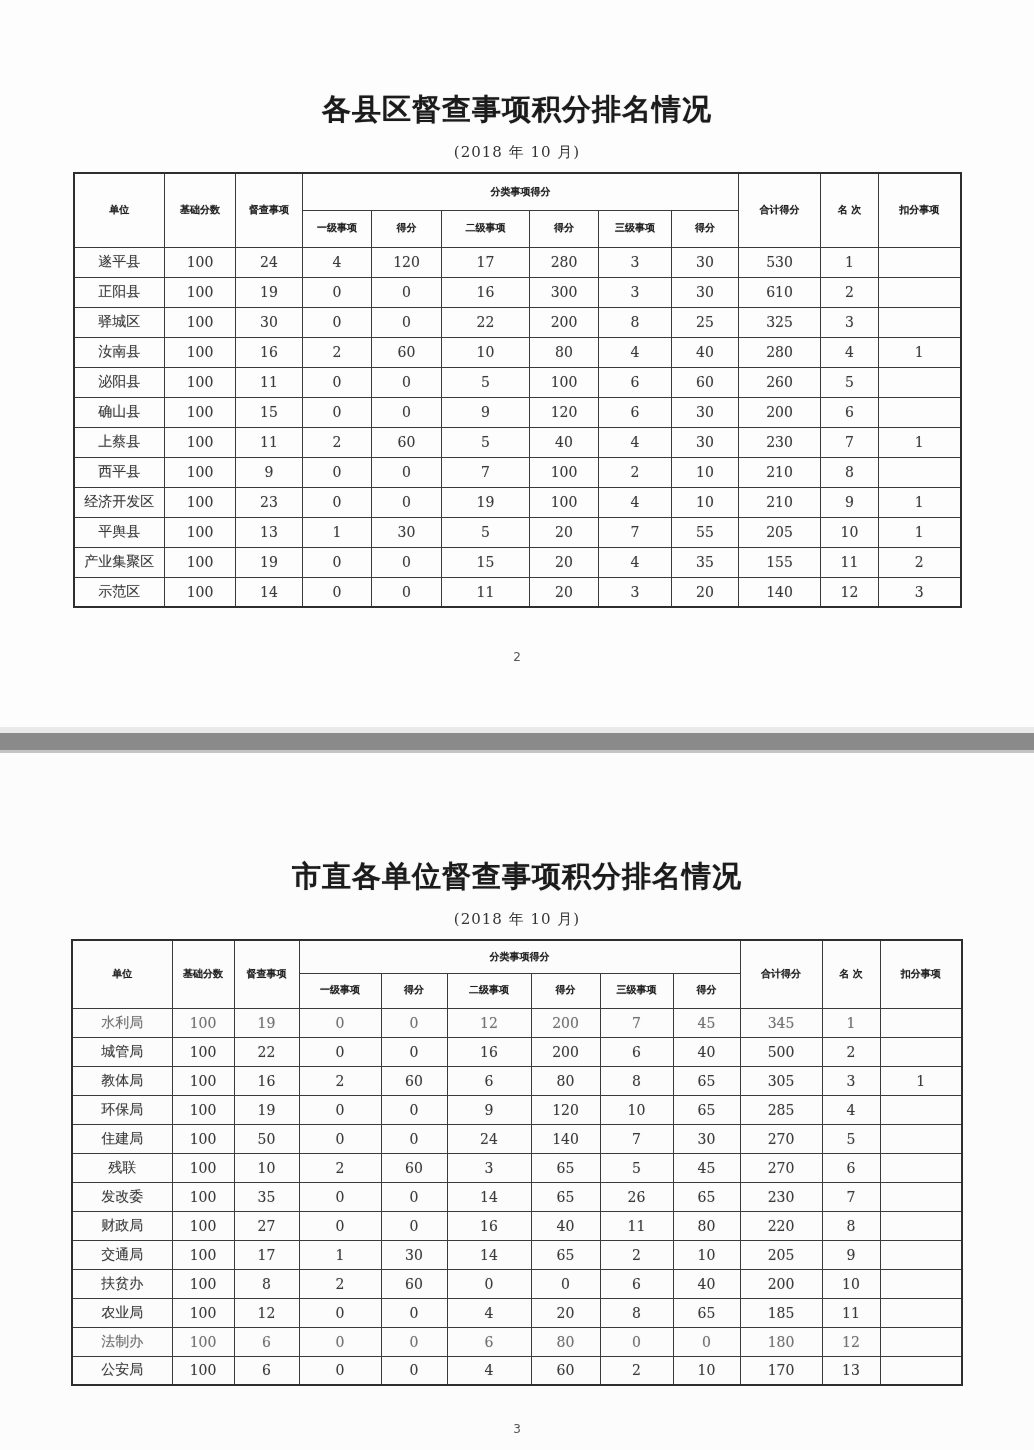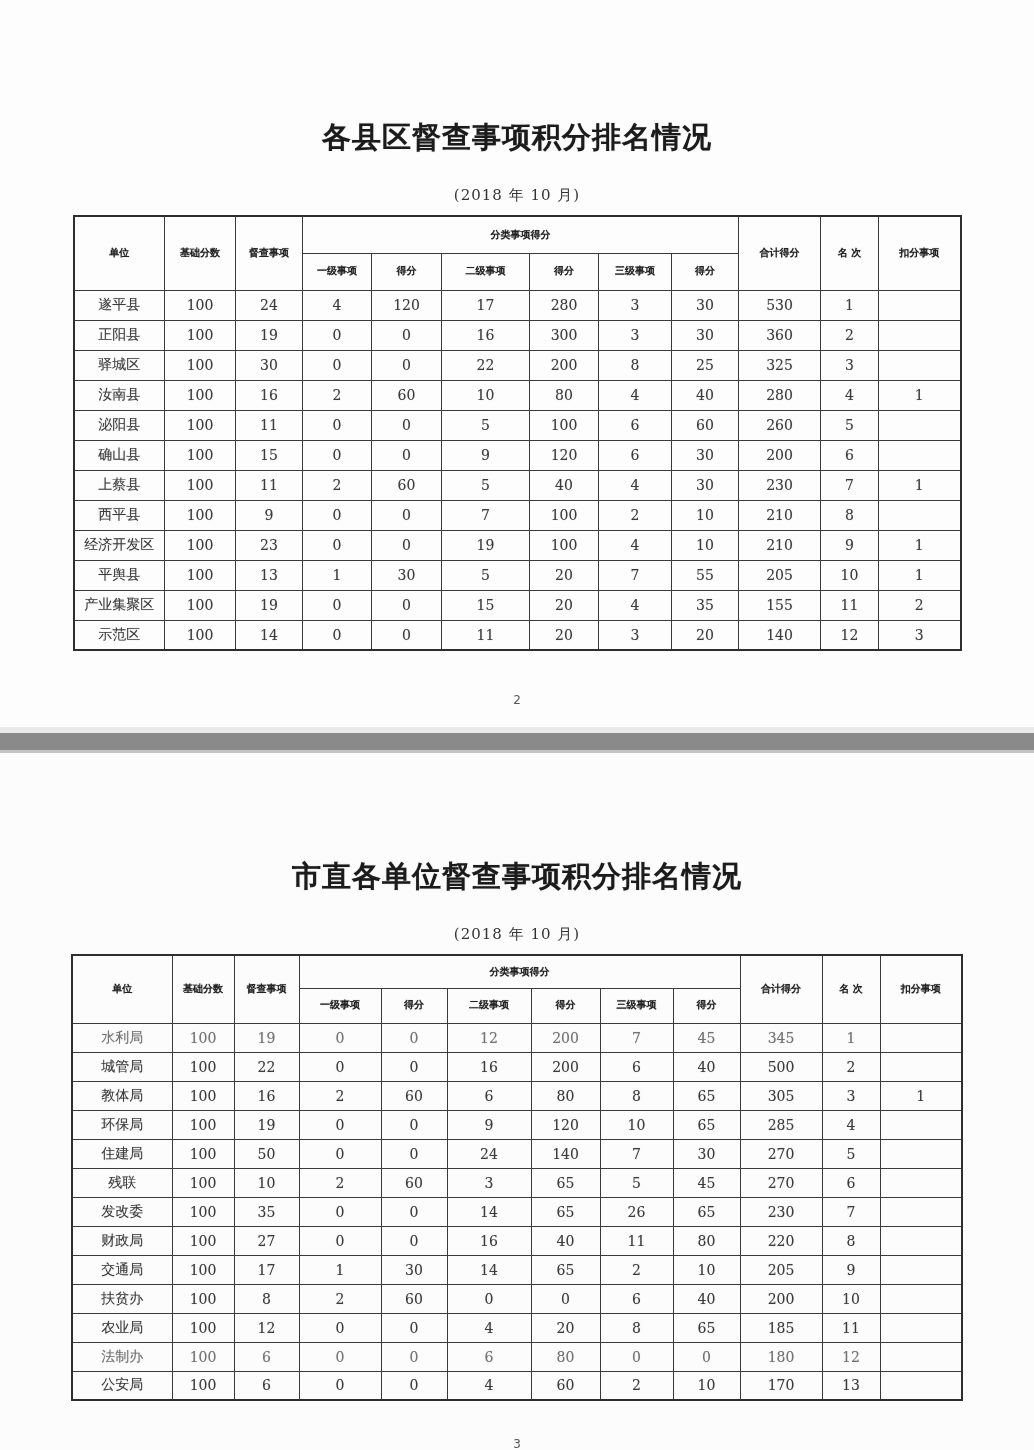--- a/index.html
+++ b/index.html
@@ -22,24 +22,24 @@
   .title{
     margin:0;
     text-align:center;
     font-family:"DejaVu Sans","Liberation Sans",sans-serif;
     font-weight:700;
     font-size:29px;
     letter-spacing:1px;
     color:#1b1b1b;
     text-shadow:0 0 1px rgba(40,40,40,.45);
   }
-  .page-one .title{padding-top:118px;}
+  .page-one .title{padding-top:90px;}
   .page-two .title{padding-top:104px;}
   .subtitle{
-    margin-top:28px;
+    margin-top:13px;
     text-align:center;
     font-family:"DejaVu Serif","Liberation Serif",serif;
     font-size:15px;
     letter-spacing:1px;
     color:#333;
   }
 
   table.score-table{
     border-collapse:collapse;
     table-layout:fixed;
@@ -147,21 +147,21 @@
         <tr>
           <td>正阳县</td>
           <td>100</td>
           <td>19</td>
           <td>0</td>
           <td>0</td>
           <td>16</td>
           <td>300</td>
           <td>3</td>
           <td>30</td>
-          <td>360</td>
+          <td>610</td>
           <td>2</td>
           <td></td>
         </tr>
         <tr>
           <td>驿城区</td>
           <td>100</td>
           <td>30</td>
           <td>0</td>
           <td>0</td>
           <td>22</td>

